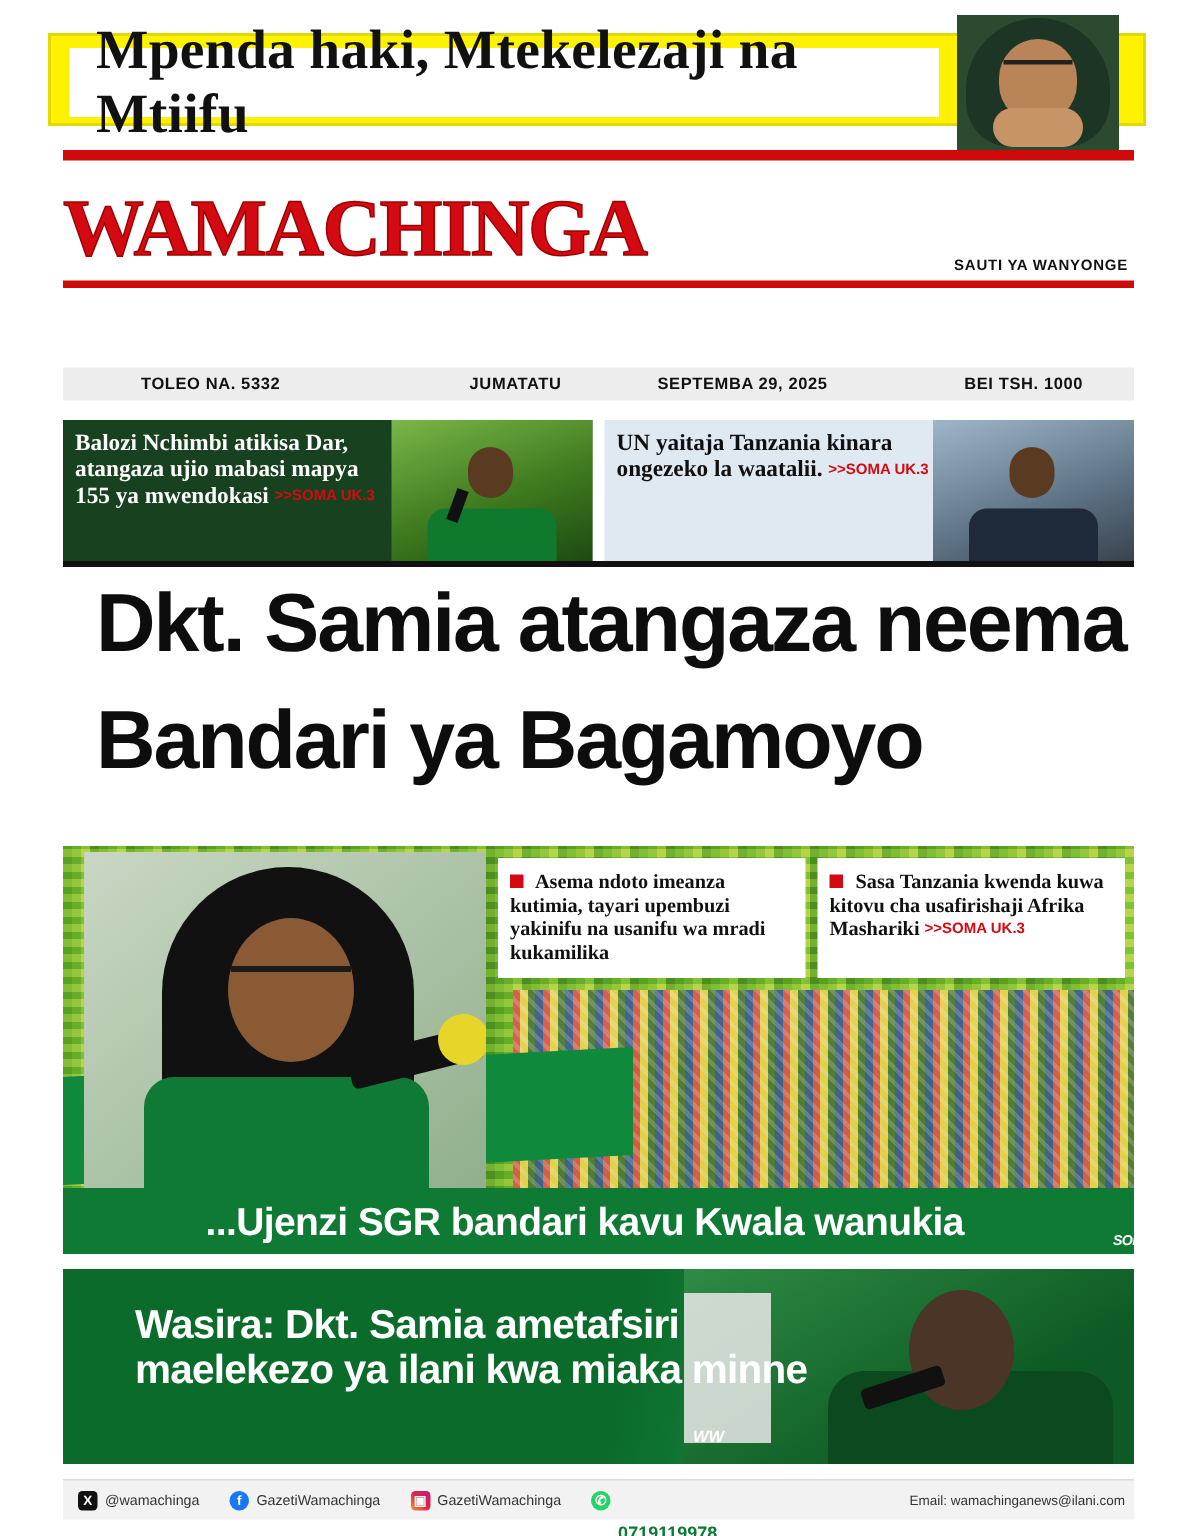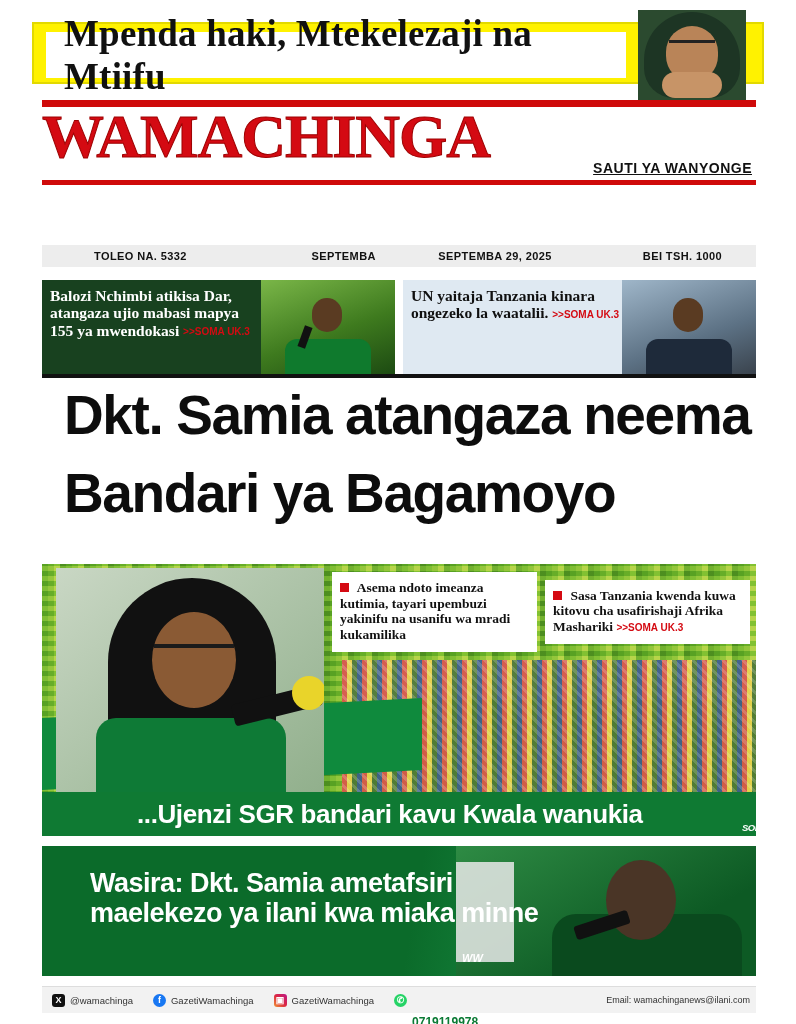--- a/index.html
+++ b/index.html
@@ -42,27 +42,27 @@
   }
   .topbar .photo .glasses{
     position:absolute;left:50%;top:30px;transform:translateX(-50%);
     width:46px;height:10px;border-top:3px solid #222;
   }
 
   
   .masthead{position:absolute;left:10px;top:92px;width:714px;}
   .redrule{width:714px;height:7px;background:#cf0a0a;}
   .mast-name{
-    font-family:"Liberation Serif",serif;font-weight:700;font-size:62px;color:#d40a12;
-    line-height:.95;letter-spacing:-1px;margin-top:0;
+    font-family:"Liberation Serif",serif;font-weight:700;font-size:54px;color:#d40a12;
+    line-height:.95;letter-spacing:-1px;margin-top:20px;
     -webkit-text-stroke:1px #9c0000;
   }
   .mast-sub{
     text-align:right;font-family:"Liberation Sans",sans-serif;font-weight:700;
-    font-size:14px;color:#111;letter-spacing:.5px;margin-top:-6px;padding-right:4px;text-decoration:underline;
+    font-size:10px;color:#111;letter-spacing:.5px;margin-top:-6px;padding-right:4px;
   }
   .mast-underline{width:714px;height:5px;background:#cf0a0a;margin-top:4px;}
 
   
   .infostrip{
     position:absolute;left:10px;top:237px;width:714px;height:22px;background:#ededed;
     display:flex;align-items:center;font-size:11px;font-weight:700;color:#111;
   }
   .infostrip .cell{flex:1;text-align:center;letter-spacing:.4px;}
   .infostrip .cell.first{text-align:left;padding-left:52px;flex:1.15;}
@@ -148,21 +148,21 @@
     position:absolute;left:40px;top:150px;width:190px;height:92px;background:#0e7a36;border-radius:20px 20px 0 0;
   }
   .portrait .mic{
     position:absolute;left:176px;top:126px;width:90px;height:22px;background:#111;transform:rotate(-14deg);
     border-radius:4px;
   }
   .portrait .mic-top{
     position:absolute;left:236px;top:108px;width:34px;height:34px;border-radius:17px;background:#e9d42a;
   }
   
-  .callouts{position:absolute;left:290px;top:8px;width:418px;display:flex;gap:8px;align-items:center;}
+  .callouts{position:absolute;left:290px;top:8px;width:418px;display:flex;gap:8px;}
   .callout{
     background:#ffffff;padding:8px 8px 9px 8px;box-sizing:border-box;flex:1;
     font-family:"Liberation Serif",serif;font-weight:700;font-size:13.5px;line-height:1.16;color:#111;
     position:relative;
   }
   .callout .sq{display:inline-block;width:9px;height:9px;background:#d40a12;margin-right:5px;}
   
   .ujenzi{
     position:absolute;left:0;bottom:0;width:714px;height:44px;background:#0f7a33;
     display:flex;align-items:center;padding-left:47px;
@@ -231,21 +231,21 @@
 
     <div class="masthead">
       <div class="redrule"></div>
       <div class="mast-name">WAMACHINGA</div>
       <div class="mast-sub">SAUTI YA WANYONGE</div>
       <div class="mast-underline"></div>
     </div>
 
     <div class="infostrip">
       <div class="cell first">TOLEO NA. 5332</div>
-      <div class="cell">SEPTEMBA</div>
+      <div class="cell">JUMATATU</div>
       <div class="cell">SEPTEMBA 29, 2025</div>
       <div class="cell last">BEI TSH. 1000</div>
     </div>
 
     <div class="teasers">
       <div class="teaser one">
         <div class="txt">
           <span>Balozi Nchimbi atikisa Dar, atangaza ujio mabasi mapya 155 ya mwendokasi</span>
           <span class="soma">&gt;&gt;SOMA UK.3</span>
         </div>

